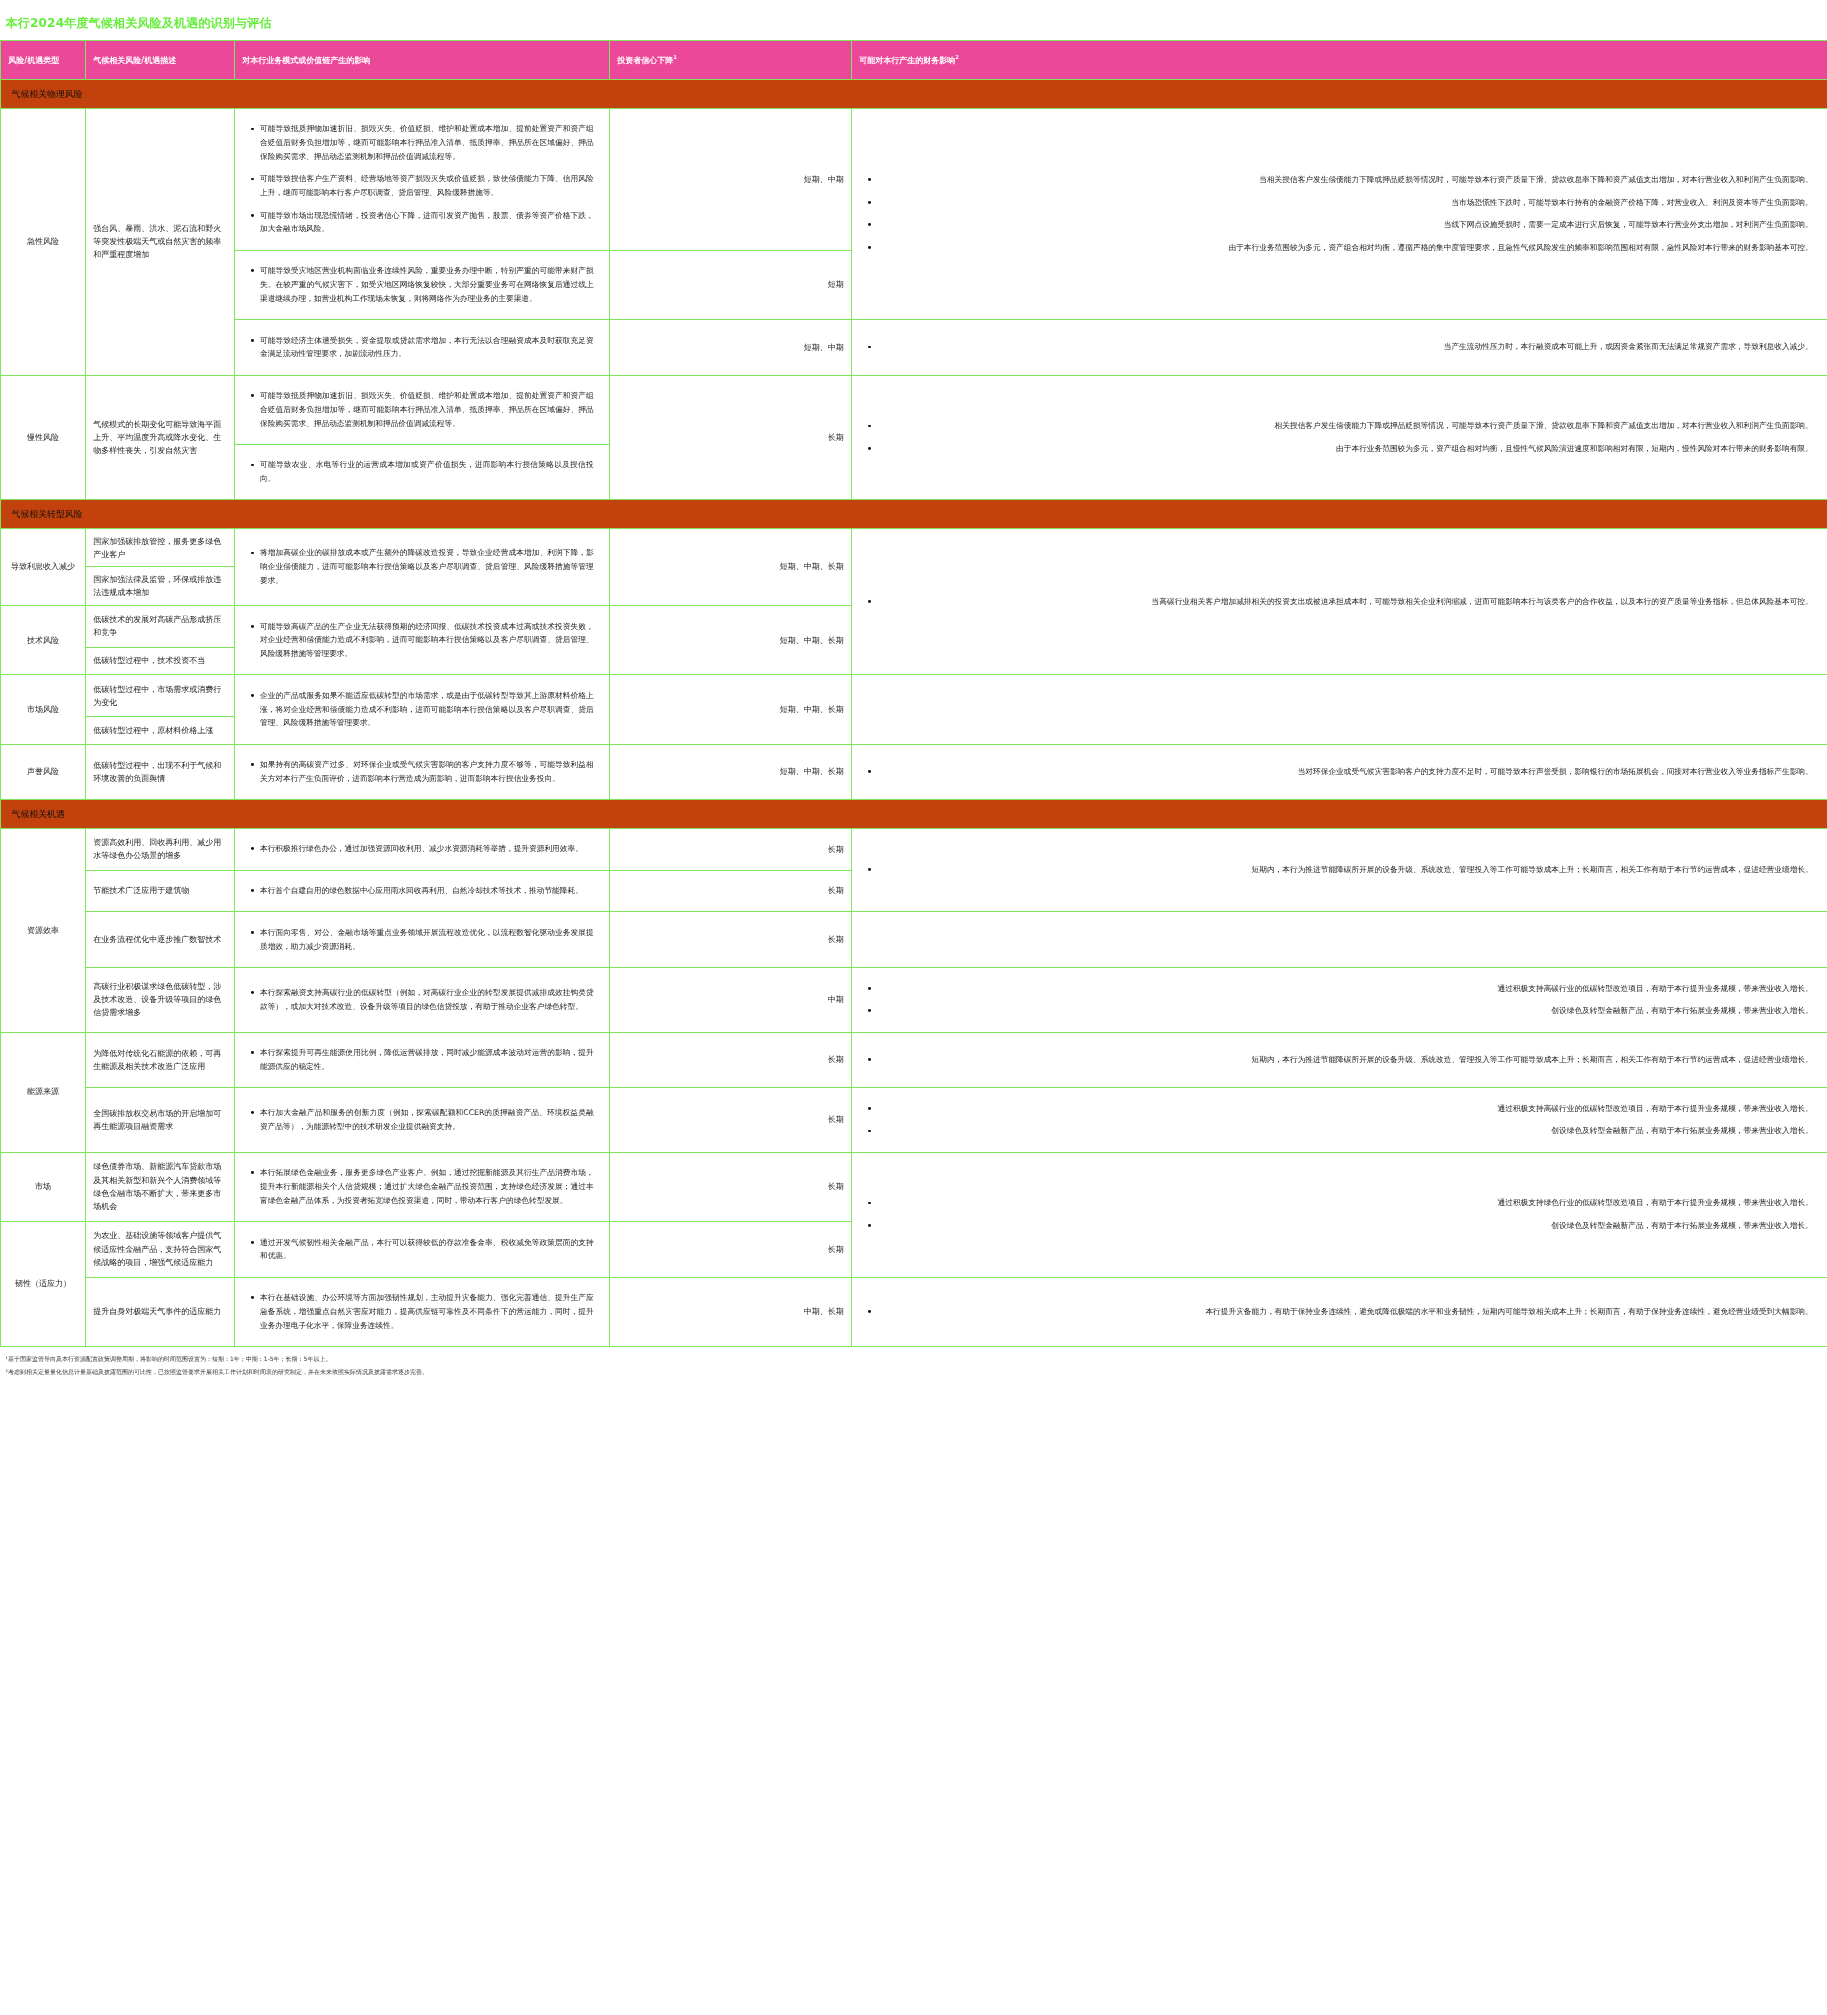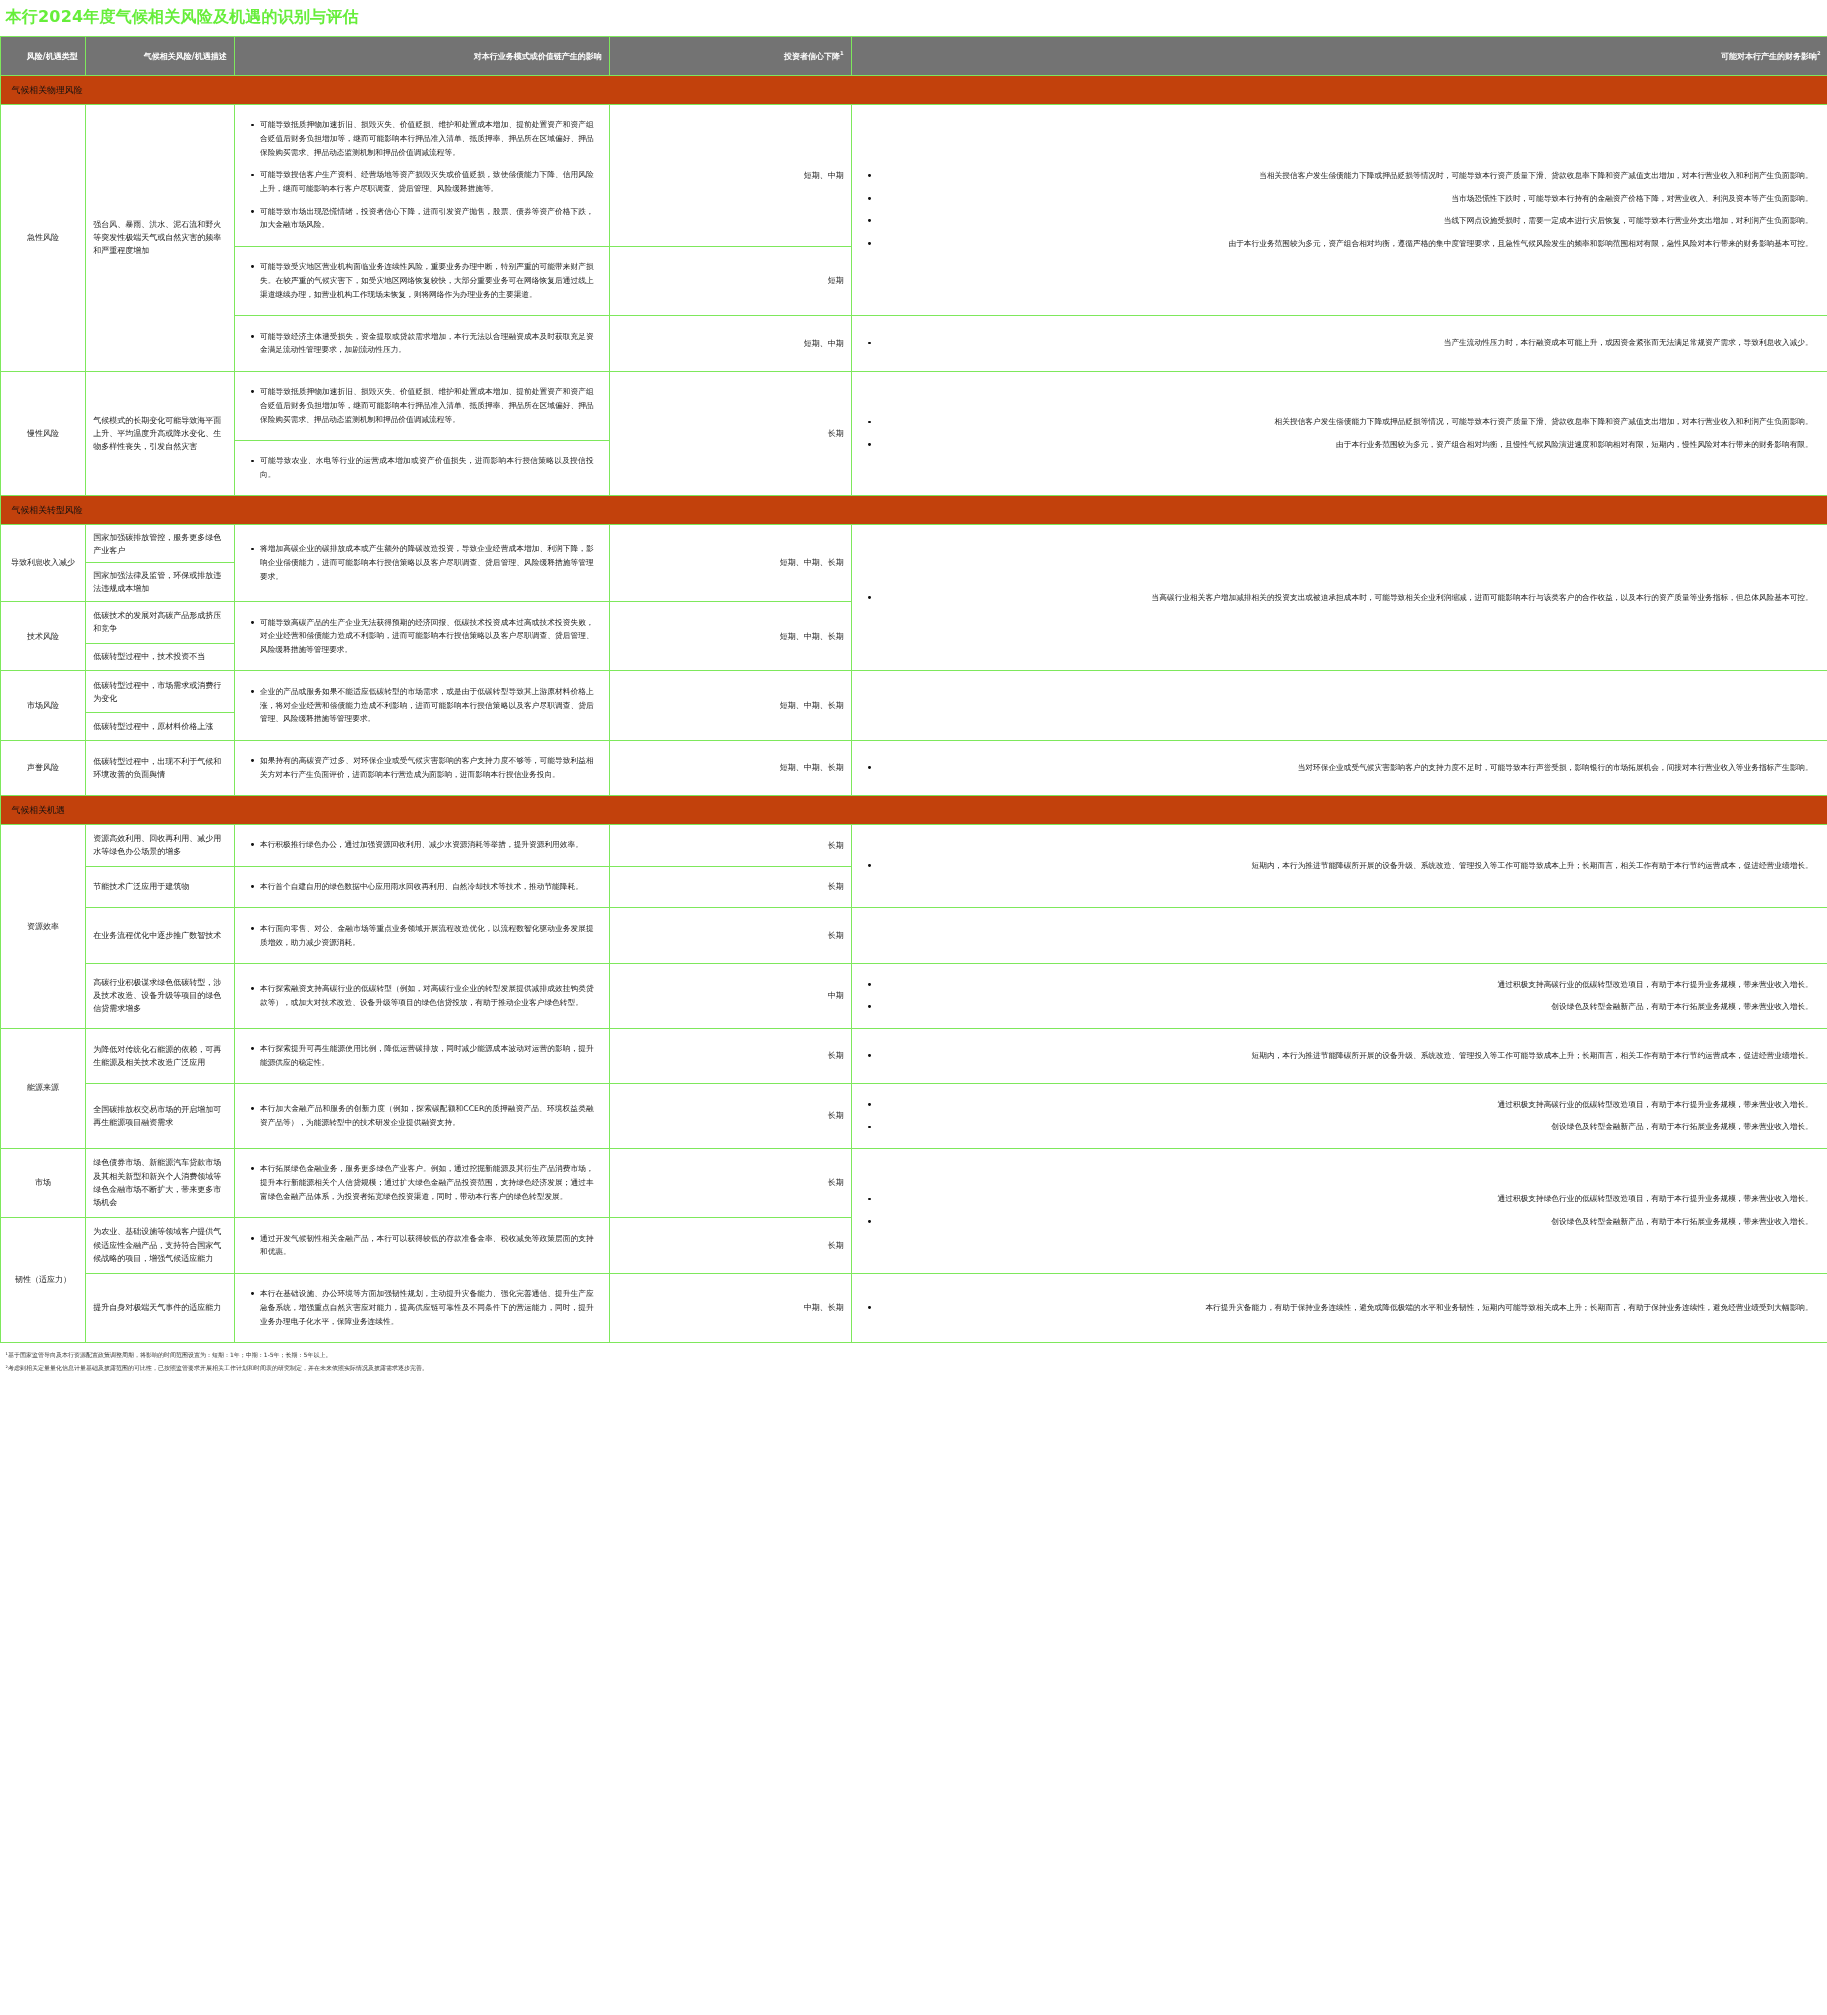--- a/index.html
+++ b/index.html
@@ -8,45 +8,46 @@
     width: 1828px;
     background: #ffffff;
     font-family: "DejaVu Sans", "Liberation Sans", sans-serif;
     color: #1a1a1a;
     -webkit-font-smoothing: antialiased;
   }
   .page { width:1828px; padding: 0 0 0 0; }
 
   .doc-title {
     color: #66ee3a;
-    font-size: 16px;
+    font-size: 12px;
     font-weight: bold;
     padding: 7.3px 5.6px 8px 5.6px;
     letter-spacing: 0.2px;
+    margin-top: 8px;
   }
 
   table.matrix {
     width: 1828px;
     border-collapse: collapse;
     table-layout: fixed;
   }
   table.matrix td, table.matrix th {
     border: 0.8px solid #7ee85c;
     vertical-align: middle;
     padding: 5.6px 7.3px;
     font-size: 8px;
     line-height: 1.65;
   }
 
   thead th {
-    background: #737373;
+    background: #ec4899;
     color: #ffffff;
     font-weight: bold;
     font-size: 8.5px;
-    text-align: right;
+    text-align: left;
     height: 39px;
     border-color: #6ef04f;
     padding: 4px 10.5px;
   }
   thead th sup { font-size: 5.2px; vertical-align: super; }
 
   tr.section-band td {
     background: #c2410c;
     color: #111;
     font-weight: normal;

